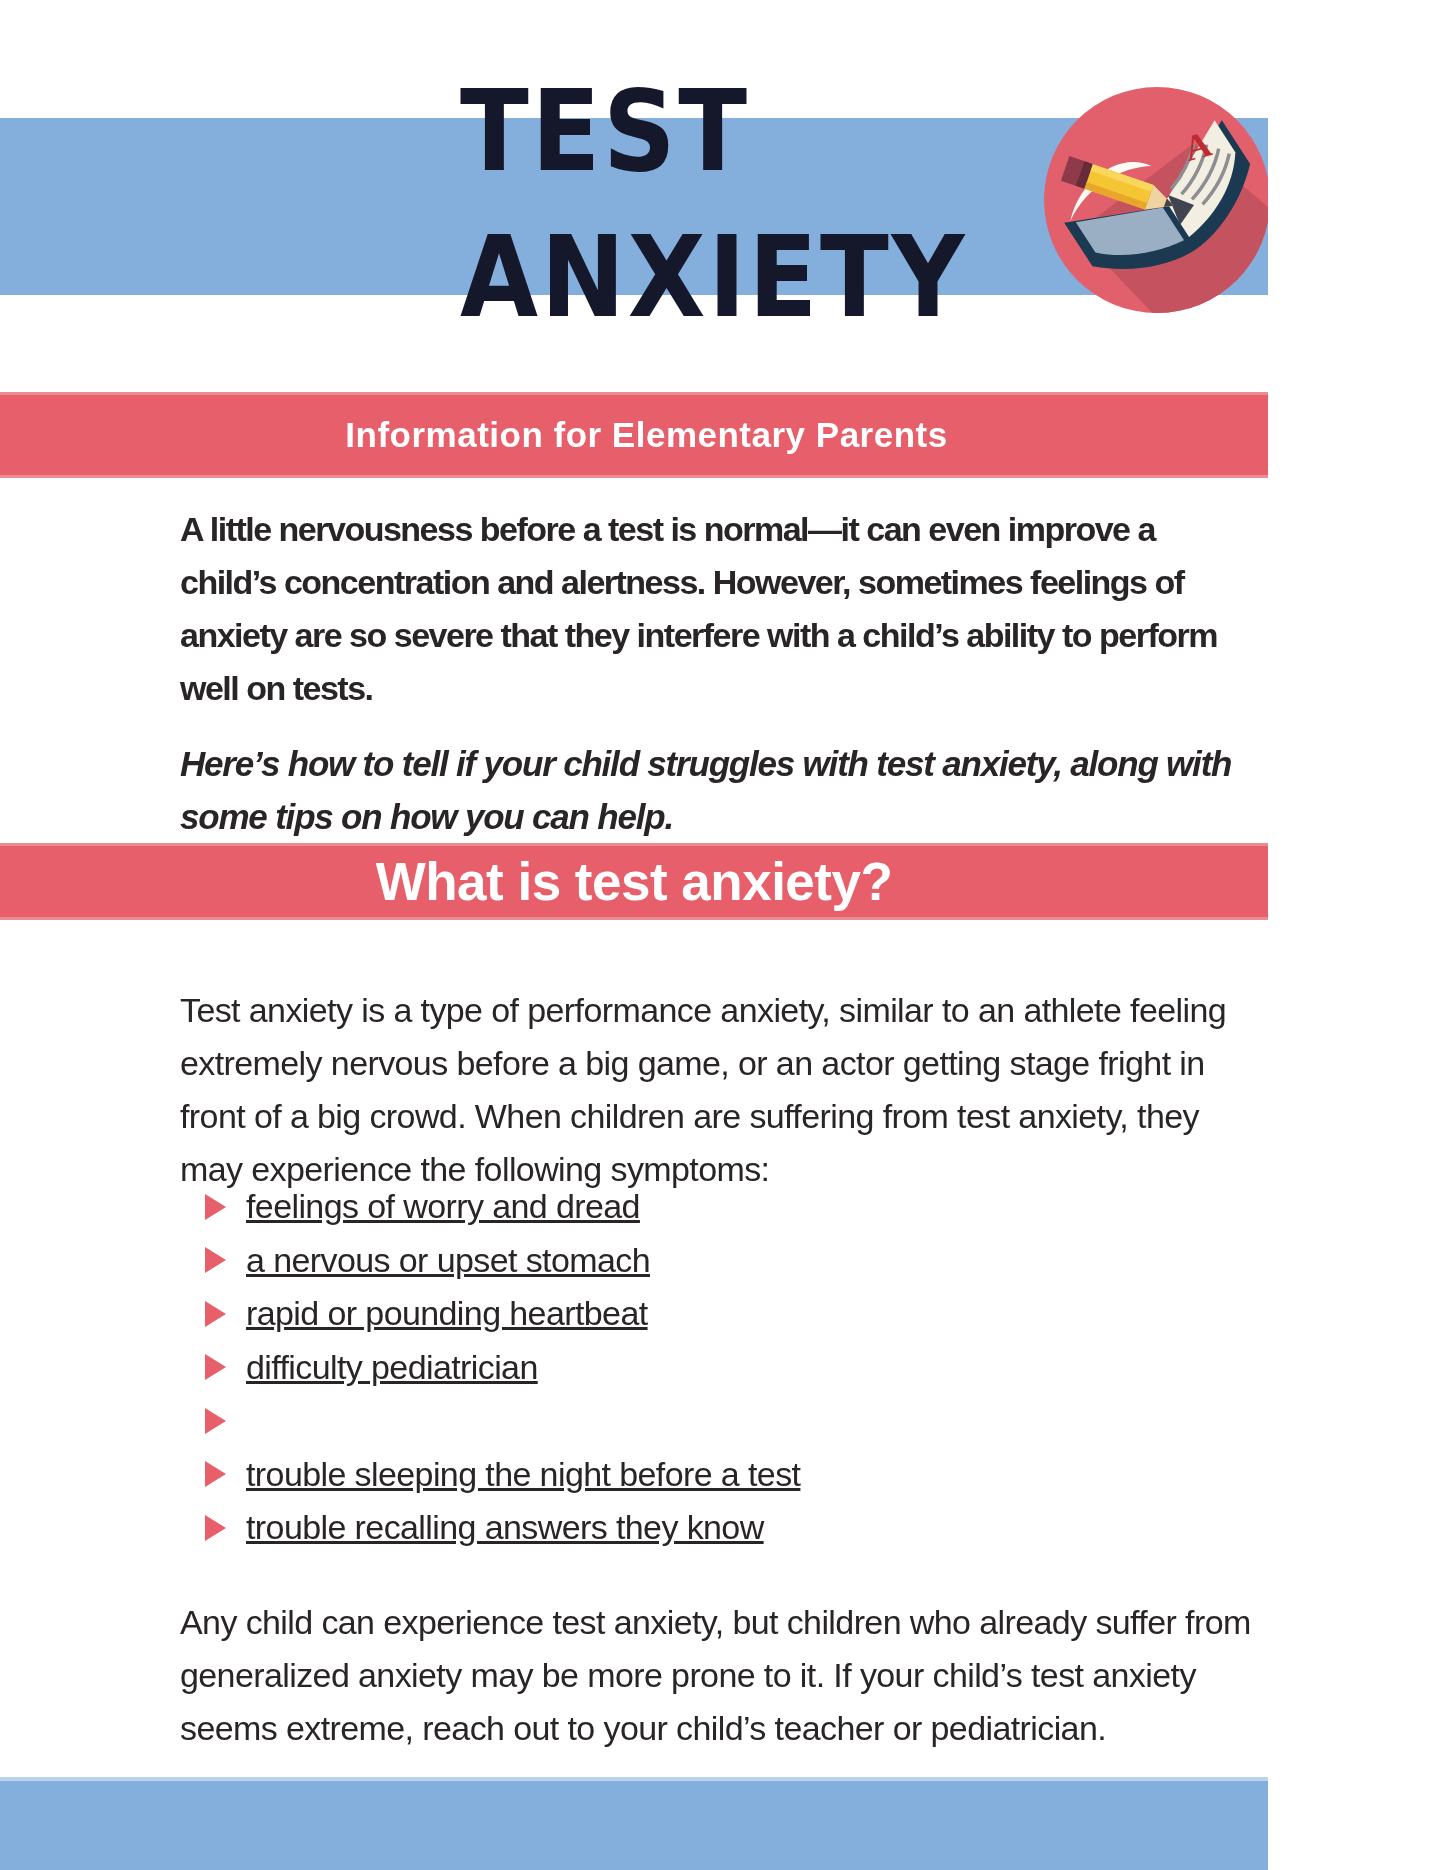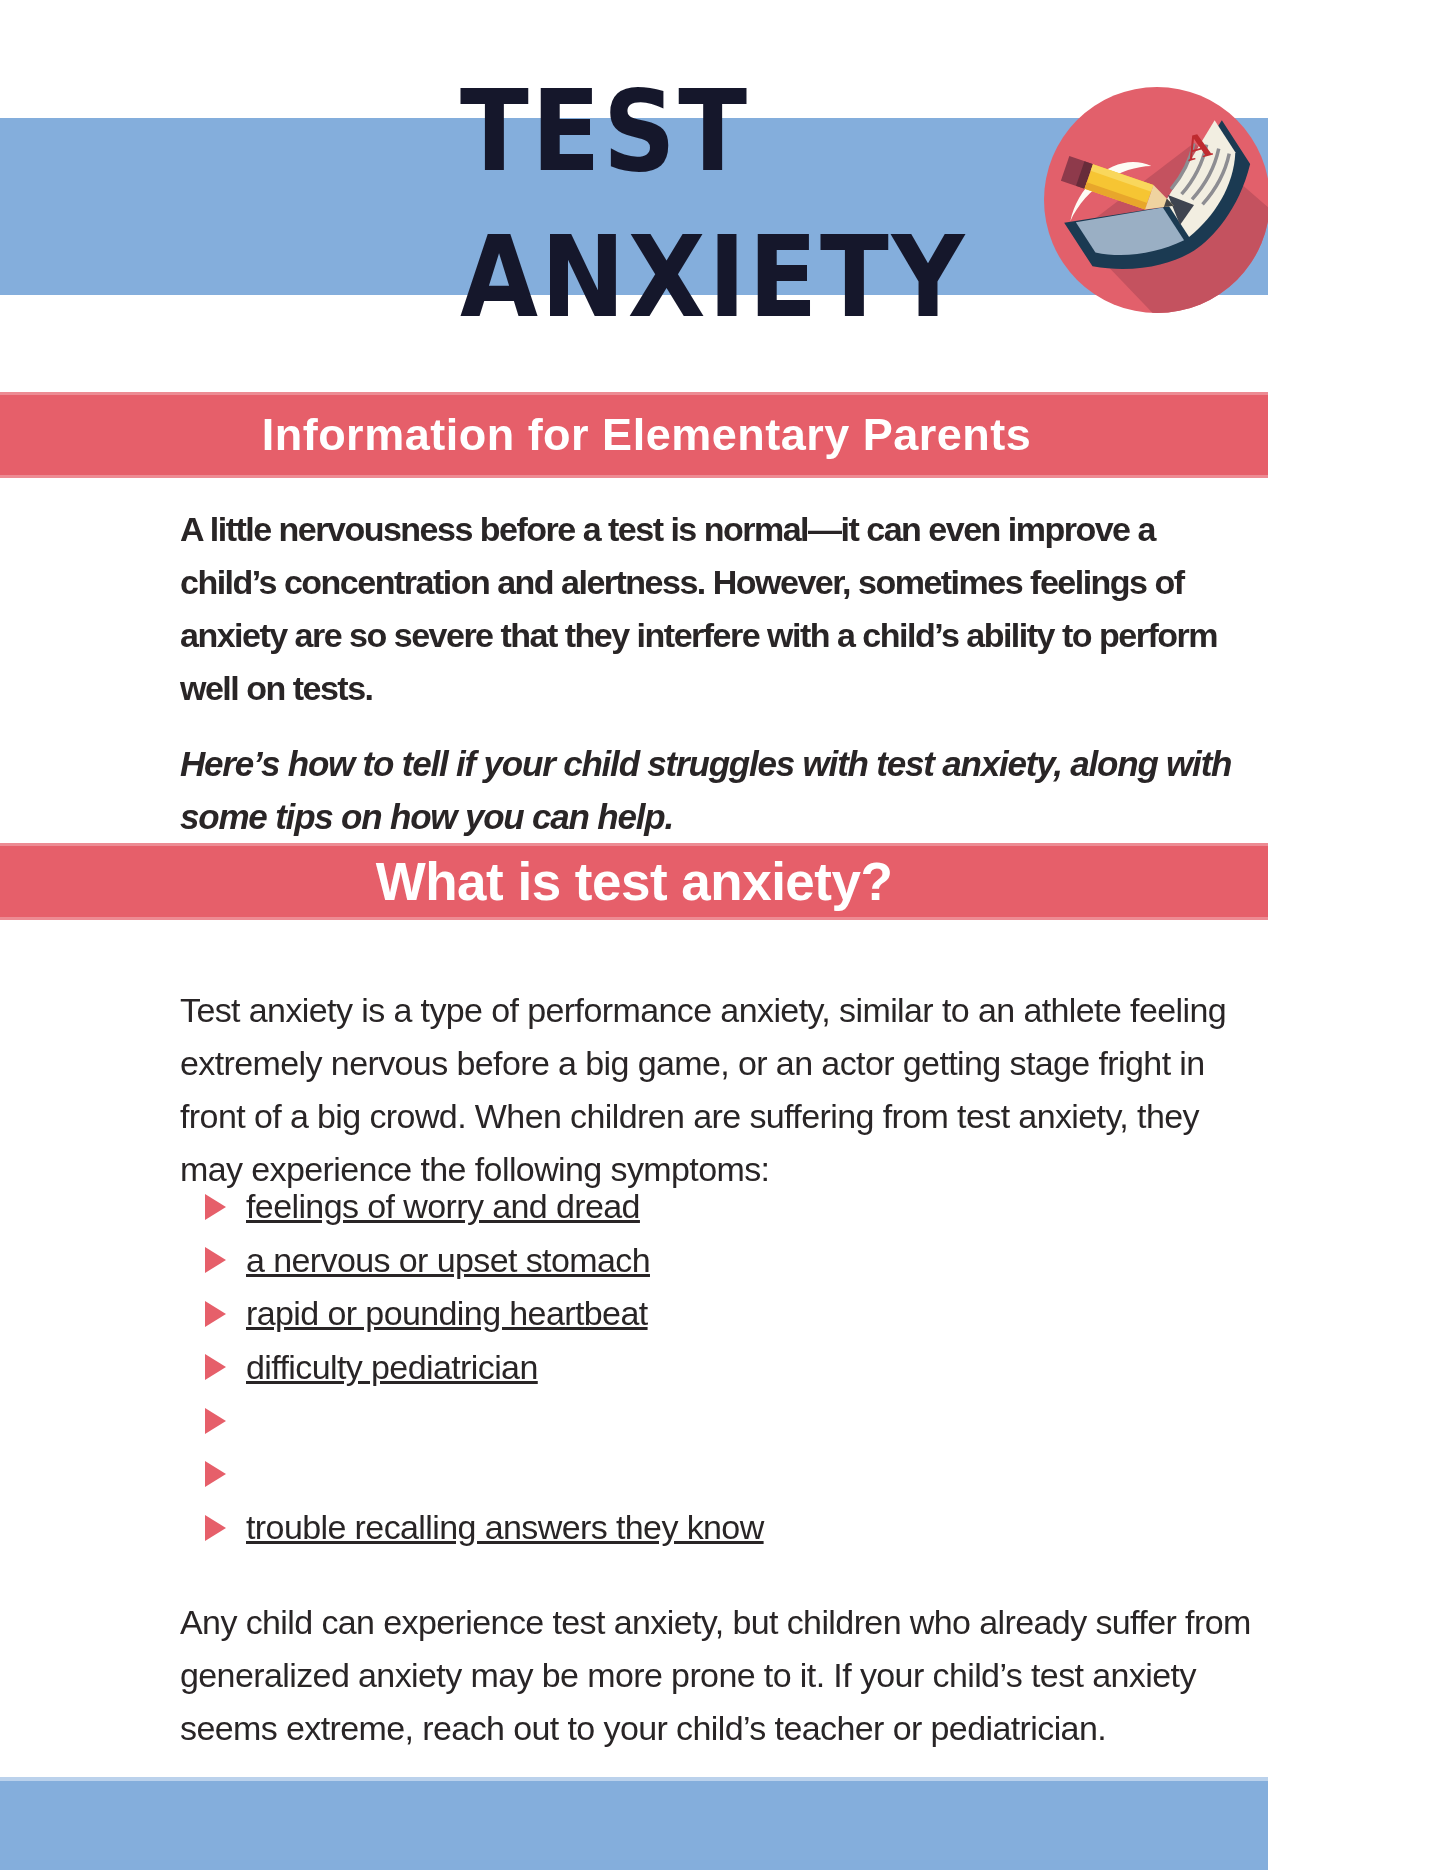--- a/index.html
+++ b/index.html
@@ -8,21 +8,21 @@
     font-family:"Liberation Sans",sans-serif;color:#292526;
   }
   .band{position:absolute;left:0;right:0;}
   .band.blue{background:#84aedc;}
   .band.blue-top{top:118px;height:177px;}
   .band.blue-bottom{top:1777px;height:93px;box-shadow:inset 0 4px 0 rgba(255,255,255,.45);}
   .band.red{
     background:#e65f6a;color:#ffffff;text-align:center;font-weight:bold;
     box-shadow:inset 0 3px 0 rgba(255,255,255,.28), inset 0 -3px 0 rgba(255,255,255,.28);
   }
-  .band.banner1{top:392px;height:86px;line-height:86px;font-size:45px;letter-spacing:.5px;padding-left:25px;}
+  .band.banner1{top:392px;height:86px;line-height:86px;font-size:35px;letter-spacing:.5px;padding-left:25px;}
   .band.banner2{top:843px;height:77px;line-height:77px;font-size:53px;letter-spacing:-.5px;}
   .title{
     position:absolute;left:460px;top:58px;margin:0;
     font-family:"DejaVu Sans",sans-serif;font-weight:bold;
     font-size:112px;line-height:146px;letter-spacing:3px;color:#15172b;
     transform:scaleX(.9);transform-origin:left top;white-space:nowrap;
   }
   .title .line{display:block;}
   .icon-wrap{position:absolute;left:1042px;top:85px;width:230px;height:230px;}
   .para{
@@ -128,20 +128,21 @@
       </li>
     <li>
         <span class="tri"></span>
         <span>difficulty pediatrician</span>
       </li>
     <li>
         <span class="tri"></span>
       </li>
     <li>
         <span class="tri"></span>
+        <span>trouble sleeping the night before a test</span>
       </li>
     <li>
         <span class="tri"></span>
         <span>trouble recalling answers they know</span>
       </li>
   </ul>
 
   <p class="para closing">Any child can experience test anxiety, but children who already suffer from
 generalized anxiety may be more prone to it. If your child’s test anxiety
 seems extreme, reach out to your child’s teacher or pediatrician.</p>

